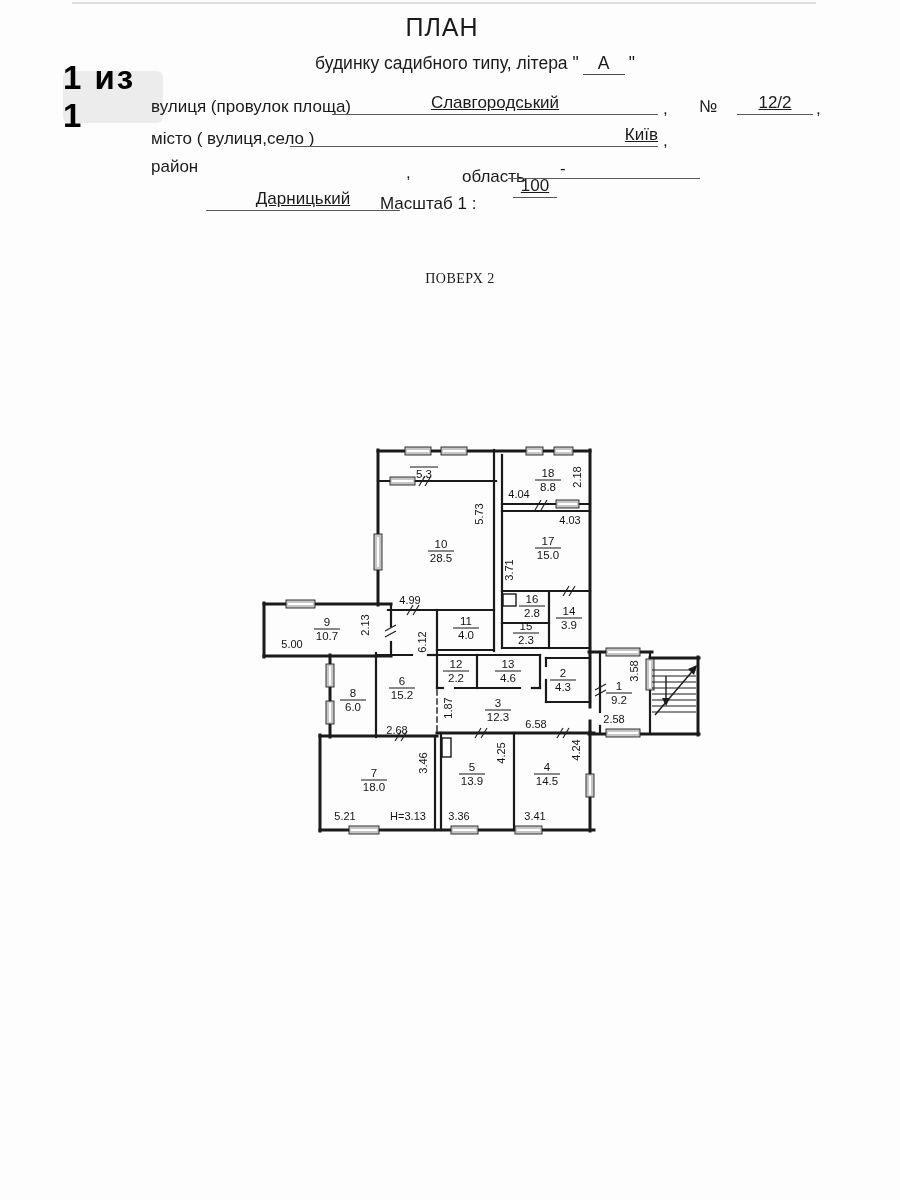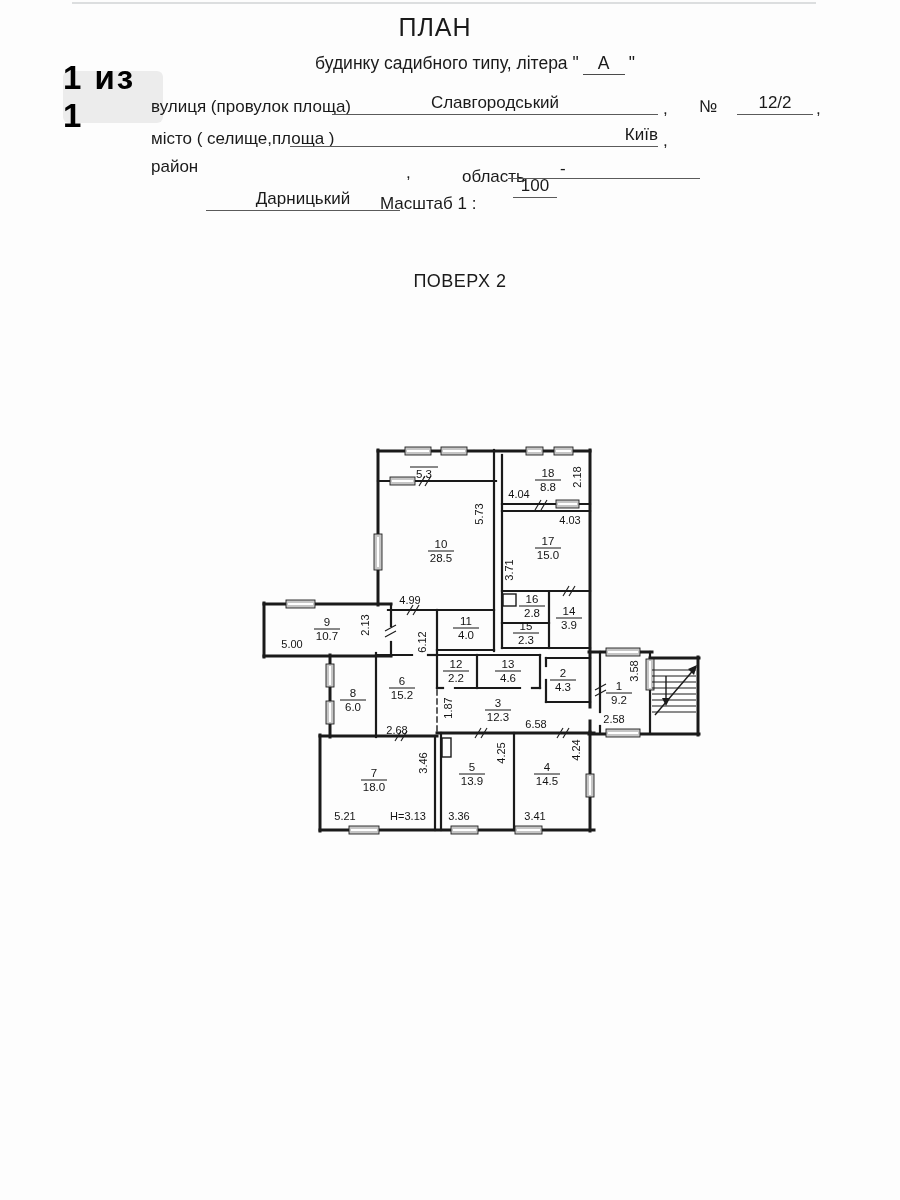--- a/index.html
+++ b/index.html
@@ -6,26 +6,26 @@
   body{
     width:900px;height:1200px;position:relative;background:#fdfdfd;
     font-family:"Liberation Sans","DejaVu Sans",sans-serif;color:#1a1a1a;overflow:hidden;
   }
   .scan-line-top{position:absolute;left:72px;top:2px;width:744px;height:2px;background:#cdd0d2;opacity:.7;}
   .page-badge{
     position:absolute;left:63px;top:30px;width:100px;height:52px;background:#ececec;
     border-radius:6px;display:flex;align-items:center;justify-content:center;
     color:#000000;font-size:33px;font-weight:bold;letter-spacing:2px;margin-top:41px;
   }
-  .doc-title{position:absolute;left:235px;top:13px;width:400px;text-align:center;font-size:25px;letter-spacing:1px;}
+  .doc-title{position:absolute;left:242px;top:13px;width:400px;text-align:center;font-size:25px;letter-spacing:1px;}
   .doc-subtitle{position:absolute;left:240px;top:53px;width:470px;text-align:center;font-size:17.5px;white-space:nowrap;}
   .litera-value{display:inline-block;min-width:16px;text-align:center;border-bottom:1.5px solid #4a4a4a;padding:0 13px;margin:0 4px;}
   .addr{position:absolute;font-size:17px;white-space:nowrap;}
-  .fill-line{position:absolute;border-bottom:1.5px solid #5a5a5a;text-align:center;font-size:17px;height:21px;}
-  .floor-title{position:absolute;left:330px;top:271px;width:260px;text-align:center;font-size:18px;letter-spacing:.5px;}
+  .fill-line{position:absolute;border-bottom:1.5px solid #5a5a5a;text-align:center;font-size:17px;height:21px;text-decoration:underline;}
+  .floor-title{position:absolute;left:330px;top:271px;width:260px;text-align:center;font-size:14px;letter-spacing:.5px;font-family:Liberation Serif, serif;}
   svg text{font-family:"Liberation Sans","DejaVu Sans",sans-serif;fill:#141414;}
   .dim{font-size:11px;}
   .rnum,.rarea{font-size:11.5px;}
 </style>
 </head>
 <body>
 
 <div class="scan-line-top"></div>
 
 <div class="page-badge">1 из 1</div>
@@ -34,21 +34,21 @@
 
 <div class="doc-subtitle"><span>будинку садибного типу,  літера "</span><span class="litera-value">А</span><span>"</span></div>
 
 <span class="addr" style="left:151px;top:97px;">вулиця (провулок площа)</span>
 <span class="fill-line" style="left:332px;top:93px;width:326px;">Славгородський</span>
 <span class="addr" style="left:663px;top:99px;">,</span>
 <span class="addr" style="left:699px;top:97px;">№</span>
 <span class="fill-line" style="left:737px;top:93px;width:76px;">12/2</span>
 <span class="addr" style="left:816px;top:99px;">,</span>
 
-<span class="addr" style="left:151px;top:129px;">місто ( селище,площа )</span>
+<span class="addr" style="left:151px;top:129px;">місто ( вулиця,село )</span>
 <span class="fill-line" style="left:290px;top:125px;width:368px;text-align:right;">Київ</span>
 <span class="addr" style="left:663px;top:131px;">,</span>
 
 <span class="addr" style="left:151px;top:157px;">район</span>
 <span class="fill-line" style="left:206px;top:157px;width:194px;margin-top:32px;">Дарницький</span>
 <span class="addr" style="left:406px;top:163px;">,</span>
 <span class="addr" style="left:432px;top:167px;margin-left:30px;">область</span>
 <span class="fill-line" style="left:508px;top:157px;width:192px;"></span>
 <span class="addr" style="left:560px;top:159px;">-</span>
 

